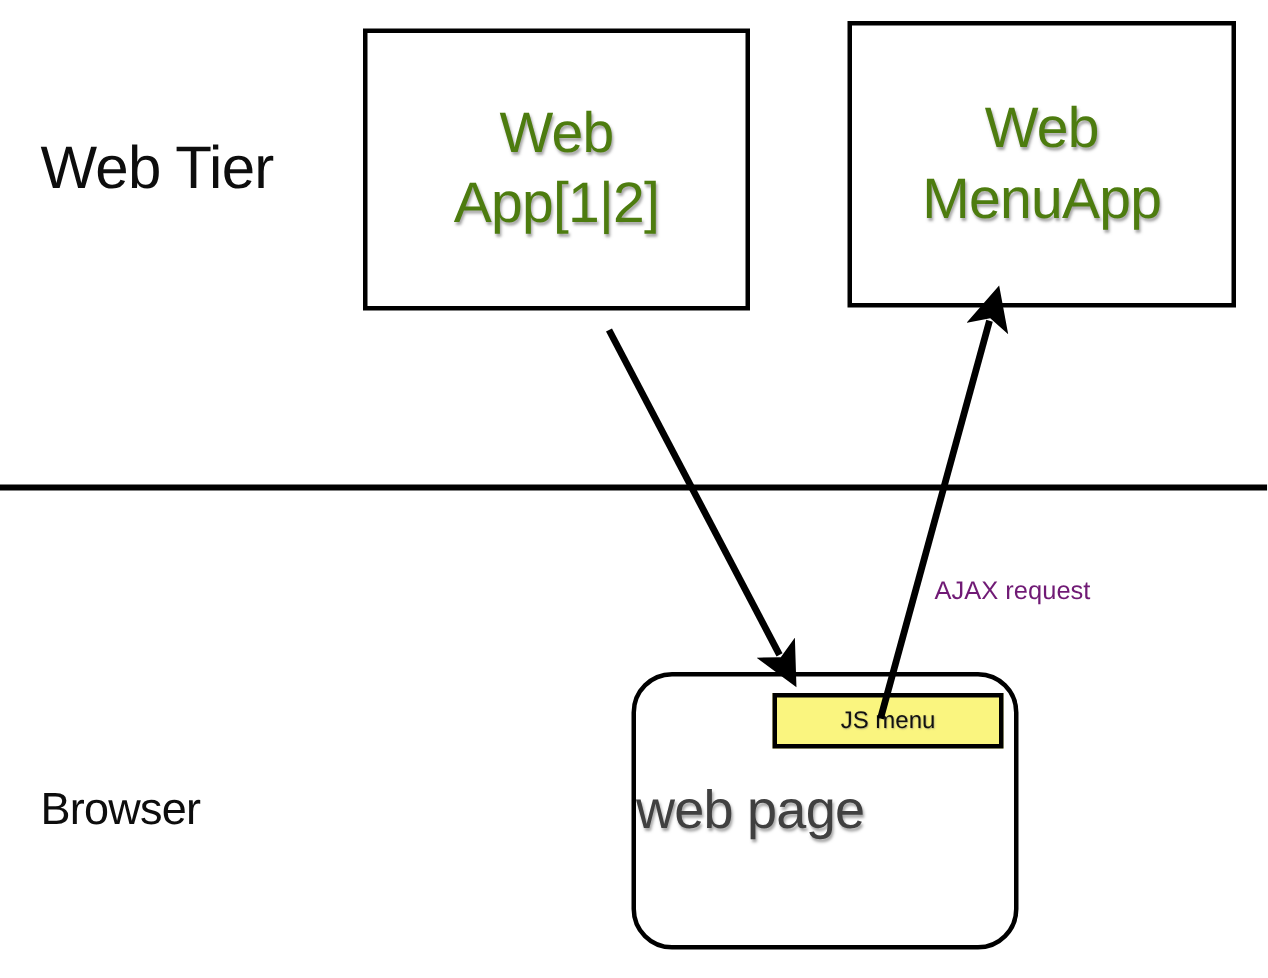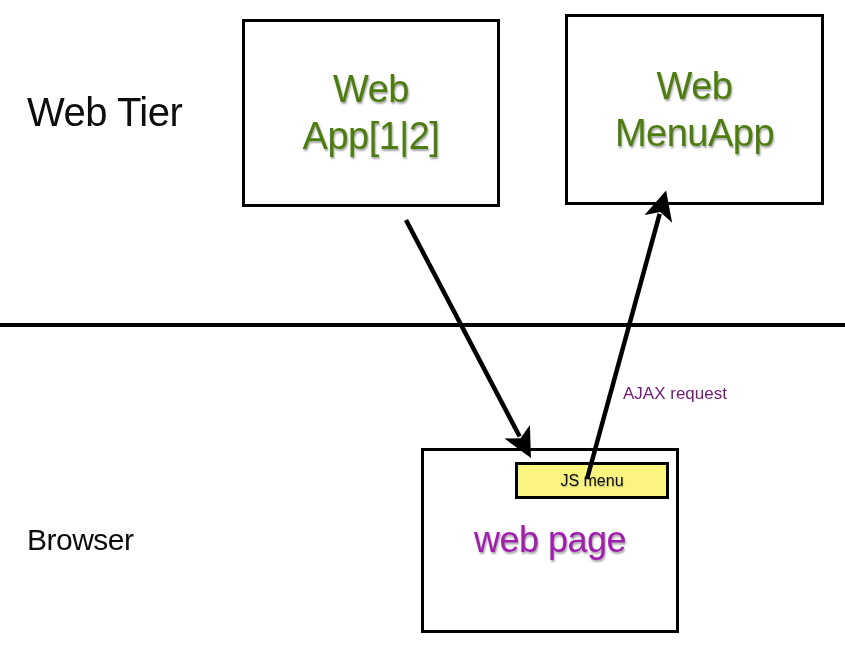--- a/index.html
+++ b/index.html
@@ -81,24 +81,24 @@
     top: 448px;
     width: 258px;
     height: 185px;
     display: block;
   }
   #page-label {
     position: absolute;
     left: 0;
     right: 0;
     top: 68px;
-    text-align: center;
+    text-align: left;
     font-size: 36px;
     line-height: 42px;
-    color: #a21caf;
+    color: #404040;
     font-family: "Liberation Sans", sans-serif;
     letter-spacing: -0.5px;
     text-shadow: 1px 2px 2px rgba(90,90,90,0.55);
   }
   #js-menu-box {
     position: absolute;
     left: 91px;
     top: 11px;
     width: 154px;
     height: 37px;
@@ -145,21 +145,21 @@
   <div class="node-box" id="box-web-app" style="background: rgb(255, 255, 255); border-color: rgb(0, 0, 0);">
     <div class="node-text">Web
 App[1|2]</div>
   </div>
 
   <div class="node-box" id="box-web-menuapp" style="background: rgb(255, 255, 255); border-color: rgb(0, 0, 0);">
     <div class="node-text">Web
 MenuApp</div>
   </div>
 
-  <div class="node-box" id="box-browser-page" style="background: rgb(255, 255, 255); border-color: rgb(0, 0, 0);">
+  <div class="node-box" id="box-browser-page" style="background: rgb(255, 255, 255); border-color: rgb(0, 0, 0); border-radius: 27px;">
 
     <div id="js-menu-box" style="background: rgb(250, 245, 127); border-color: rgb(0, 0, 0);">
       <span id="js-menu-label">JS menu</span>
     </div>
 
     <div id="page-label">web page</div>
   </div>
 
   <div id="ajax-label">AJAX request</div>
 

